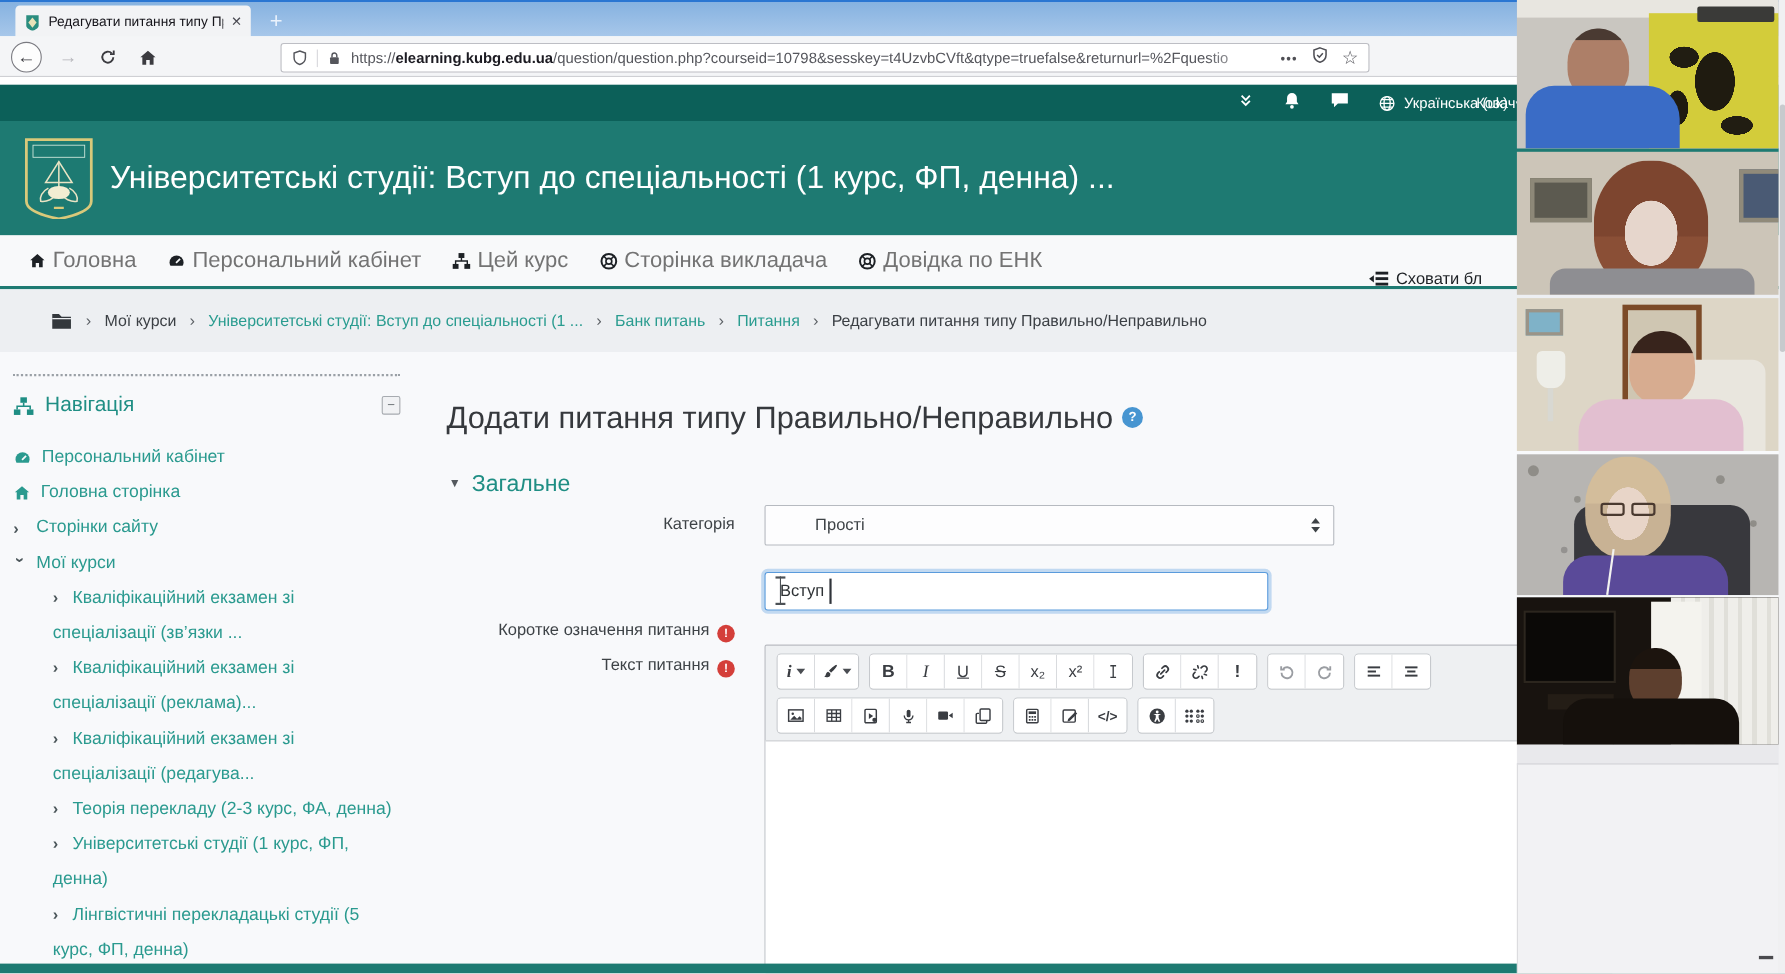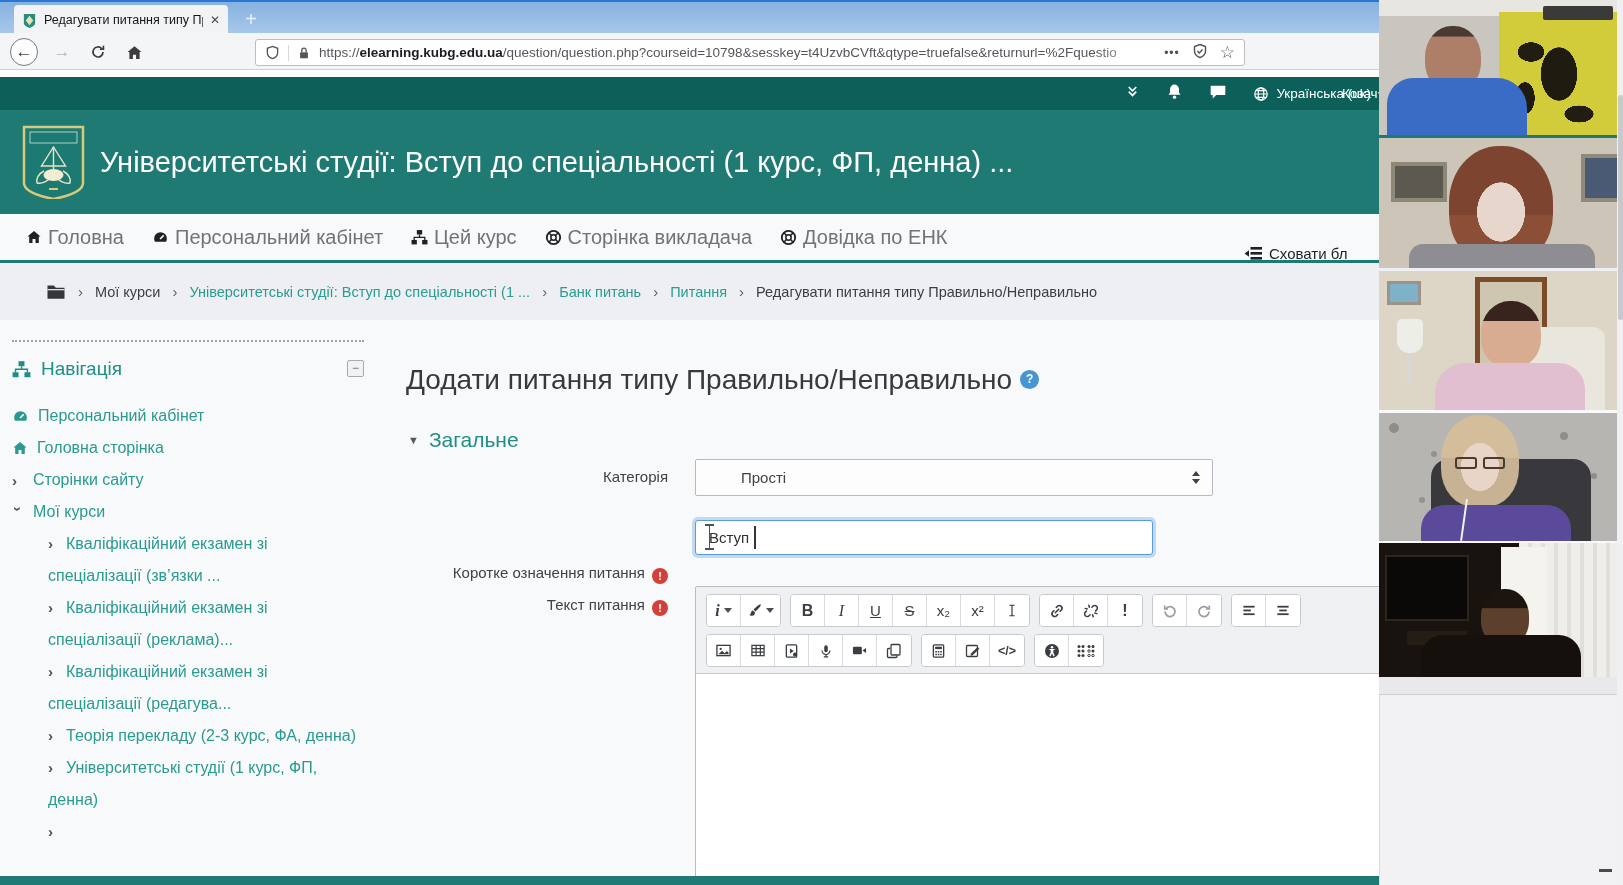--- a/index.html
+++ b/index.html
@@ -357,20 +357,21 @@
       <div class="sb-item">
         <span class="sb-chev down">›</span>
         <span>Мої курси</span>
       </div>
       <div class="sb-courses">
         <div class="sb-course"><span class="sb-chev">›</span><span>Кваліфікаційний екзамен зі спеціалізації (зв’язки ...</span></div>
         <div class="sb-course"><span class="sb-chev">›</span><span>Кваліфікаційний екзамен зі спеціалізації (реклама)...</span></div>
         <div class="sb-course"><span class="sb-chev">›</span><span>Кваліфікаційний екзамен зі спеціалізації (редагува...</span></div>
         <div class="sb-course"><span class="sb-chev">›</span><span>Теорія перекладу (2-3 курс, ФА, денна)</span></div>
         <div class="sb-course"><span class="sb-chev">›</span><span>Університетські студії (1 курс, ФП, денна)</span></div>
+        <div class="sb-course"><span class="sb-chev">›</span><span>Лінгвістичні перекладацькі студії (5 курс, ФП, денна)</span></div>
         <div class="sb-course"><span class="sb-chev">›</span></div>
 
       </div>
     </div>
   </div>
 
   <div class="main-title">
     <span>Додати питання типу Правильно/Неправильно</span><span class="help-badge">?</span>
   </div>
 

